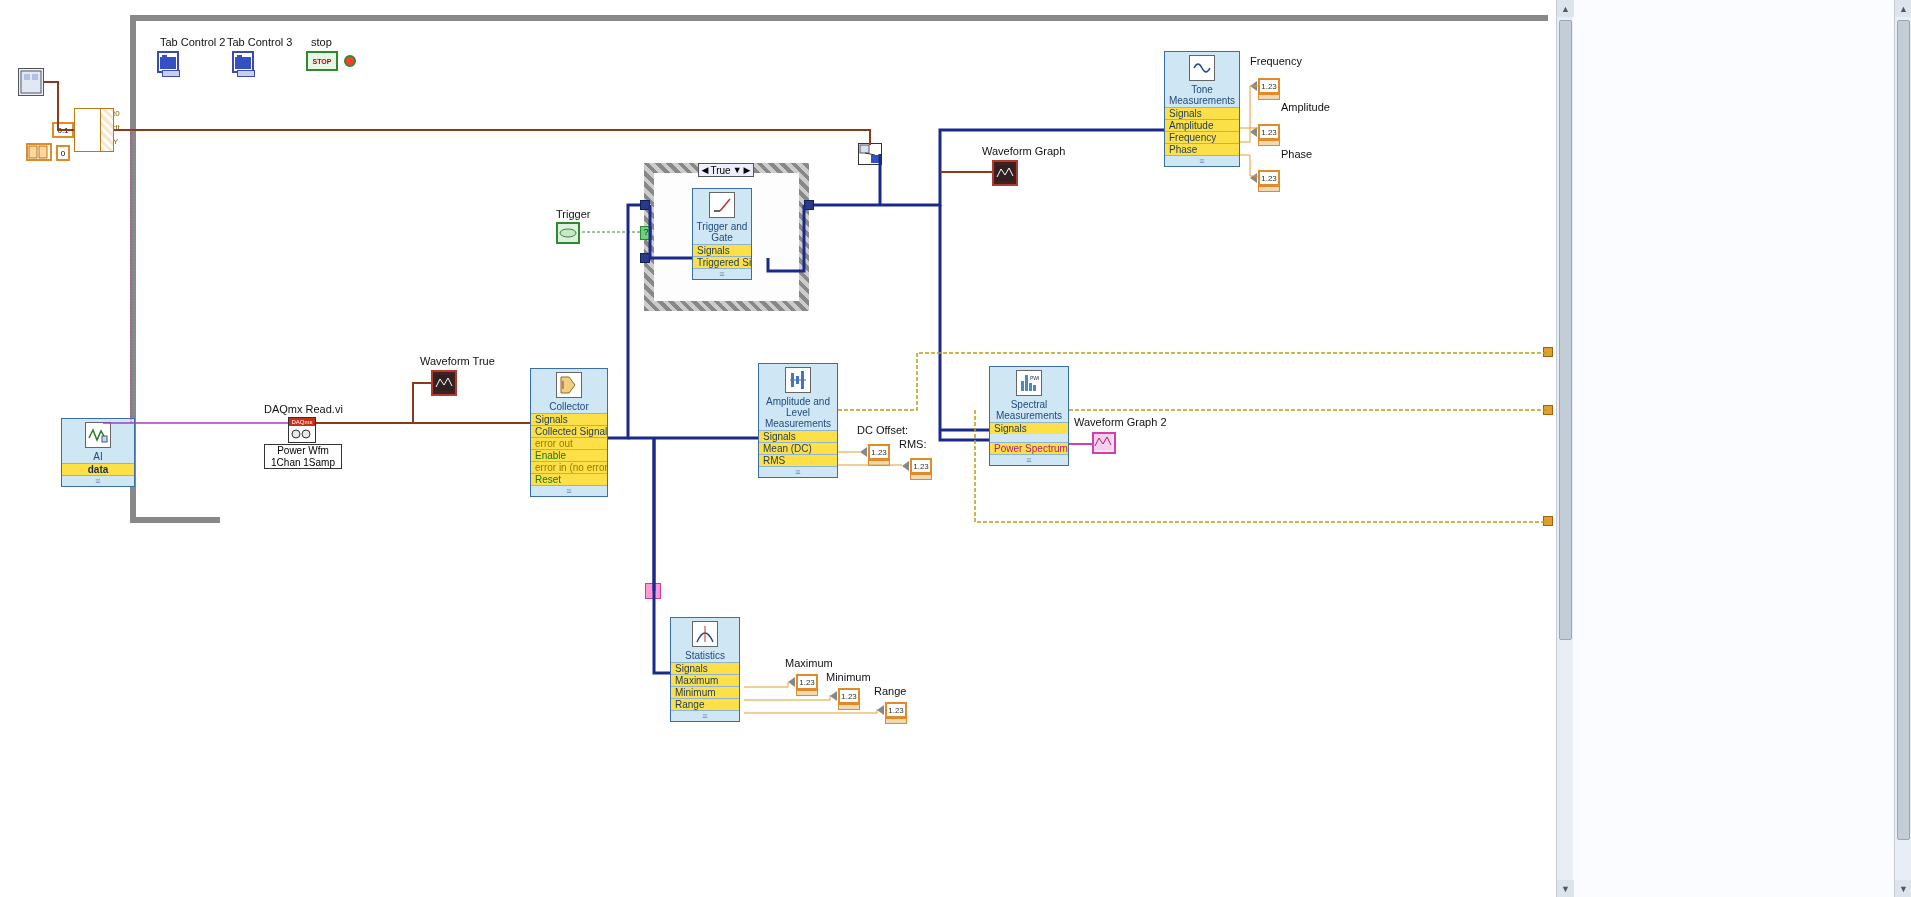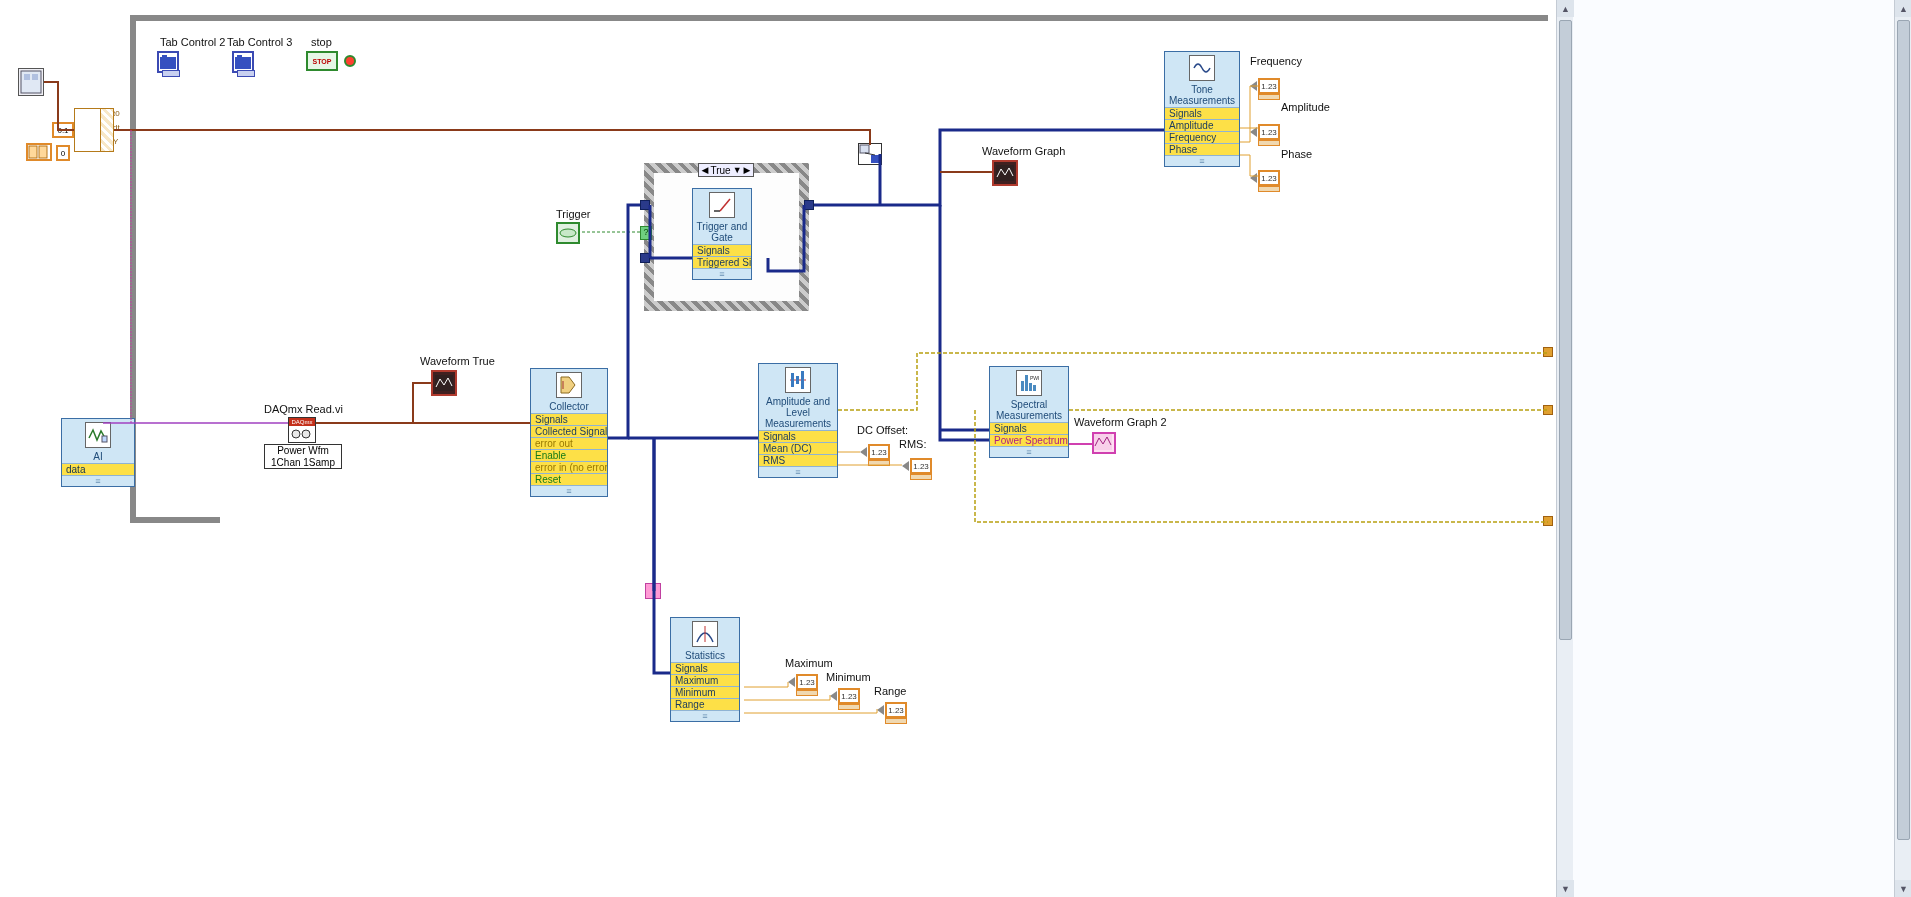--- a/index.html
+++ b/index.html
@@ -75,24 +75,24 @@
   .express-vi .row {
     border-top: 1px solid #8fb3d3;
     background: #fde047;
     padding: 0 4px;
     font-size: 10px;
     color: #1a3a5e;
     white-space: nowrap;
     overflow: hidden;
     position: relative;
   }
-  .express-vi .row.bold { font-weight: normal; color: #103050; }
+  .express-vi .row.bold { font-weight: bold; color: #103050; text-align: center; }
   .express-vi .row.err { color: #9a7a00; }
   .express-vi .row.green { color: #167a16; }
-  .express-vi .row.pink { color: #b02080; }
+  .express-vi .row.pink { color: #b02080; margin-top: 8px; }
   .express-vi .chev {
     text-align: center;
     font-size: 9px;
     color: #6a8fb3;
     border-top: 1px solid #8fb3d3;
   }
   .indicator {
     position: absolute;
     display: flex;
     align-items: center;

